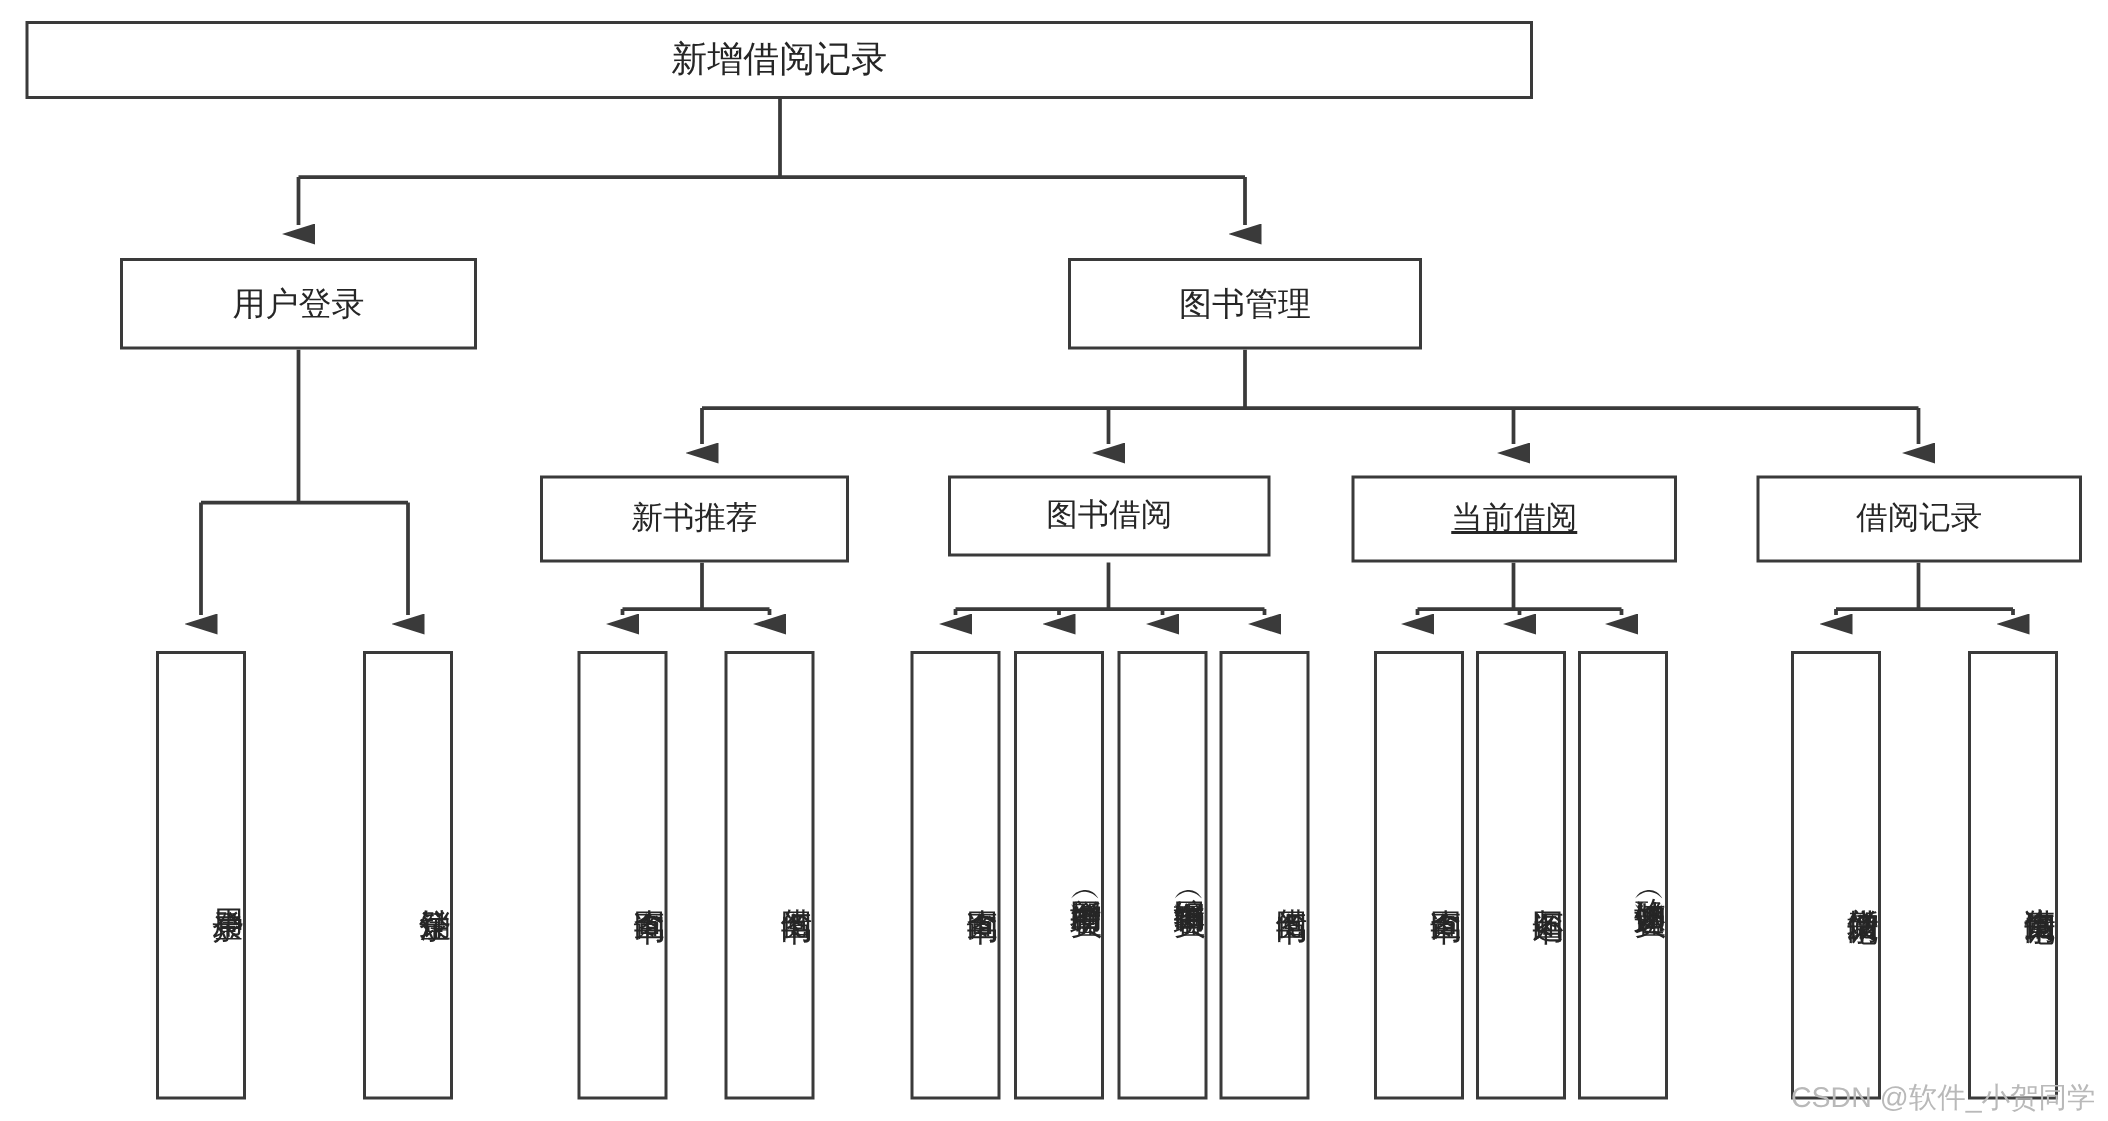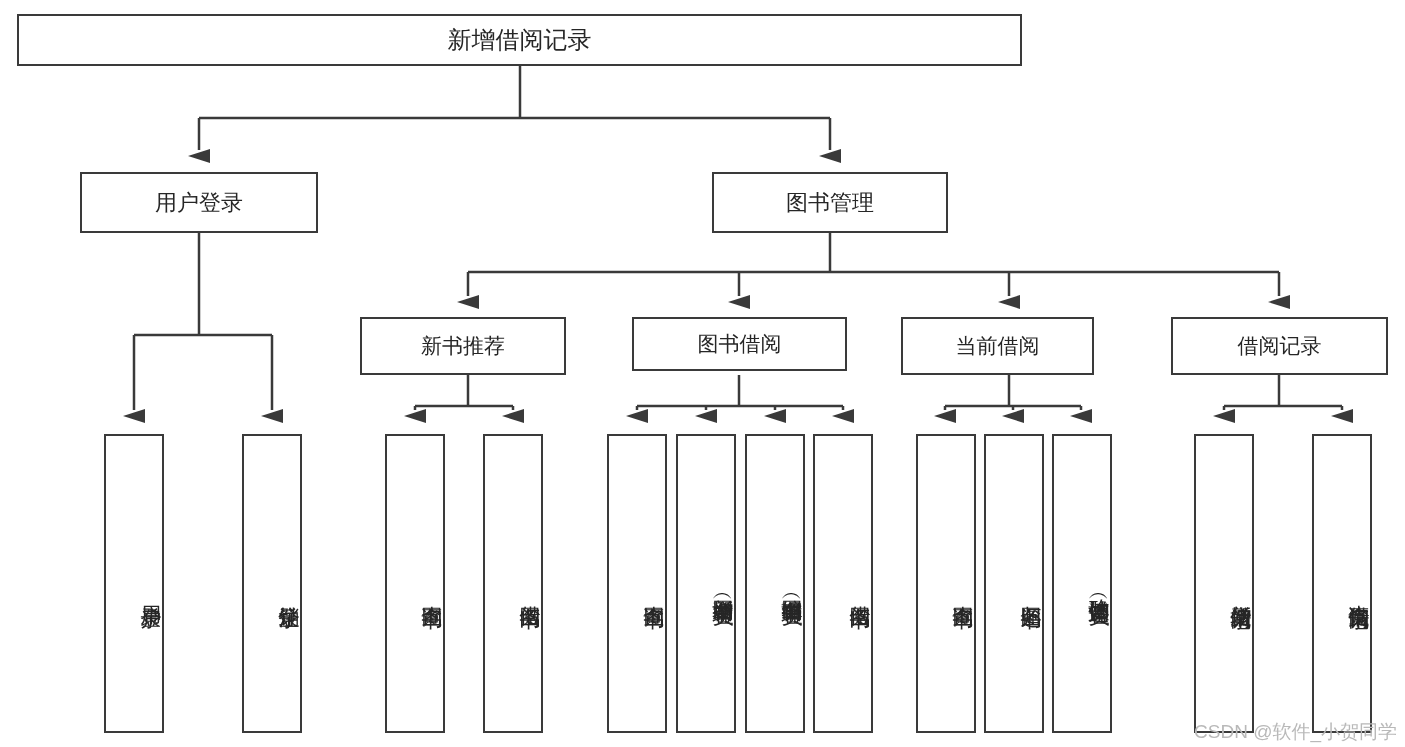--- a/index.html
+++ b/index.html
@@ -139,21 +139,21 @@
   <div class="node lvl2" style="left:712px; top:172px; width:236px; height:61px;">
     <span class="lbl">图书管理</span>
   </div>
 
   <div class="node lvl3" style="left:360px; top:317px; width:206px; height:58px;">
     <span class="lbl">新书推荐</span>
   </div>
   <div class="node lvl3" style="left:632px; top:317px; width:215px; height:54px;">
     <span class="lbl">图书借阅</span>
   </div>
-  <div class="node lvl3" style="left:901px; top:317px; width:193px; height:58px;">
+  <div class="node lvl3" style="left:901px; top:317px; width:217px; height:58px;text-decoration:underline;">
     <span class="lbl">当前借阅</span>
   </div>
   <div class="node lvl3" style="left:1171px; top:317px; width:217px; height:58px;justify-content:center;">
     <span class="lbl">借阅记录</span>
   </div>
 
   <div class="node leaf" style="left:104px; top:434px; width:60px; height:299px;">
     <span class="lbl">用户登录</span>
   </div>
   <div class="node leaf" style="left:242px; top:434px; width:60px; height:299px;">

